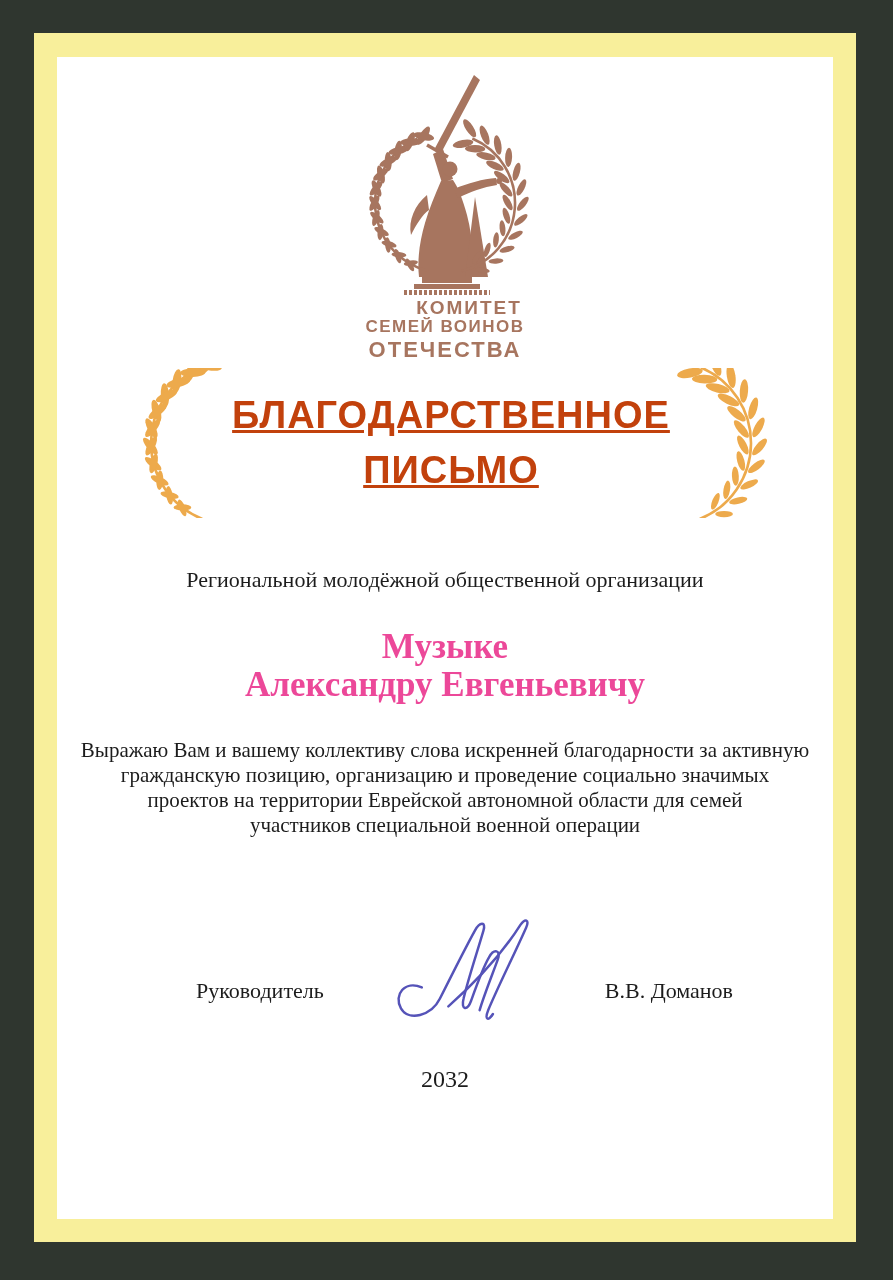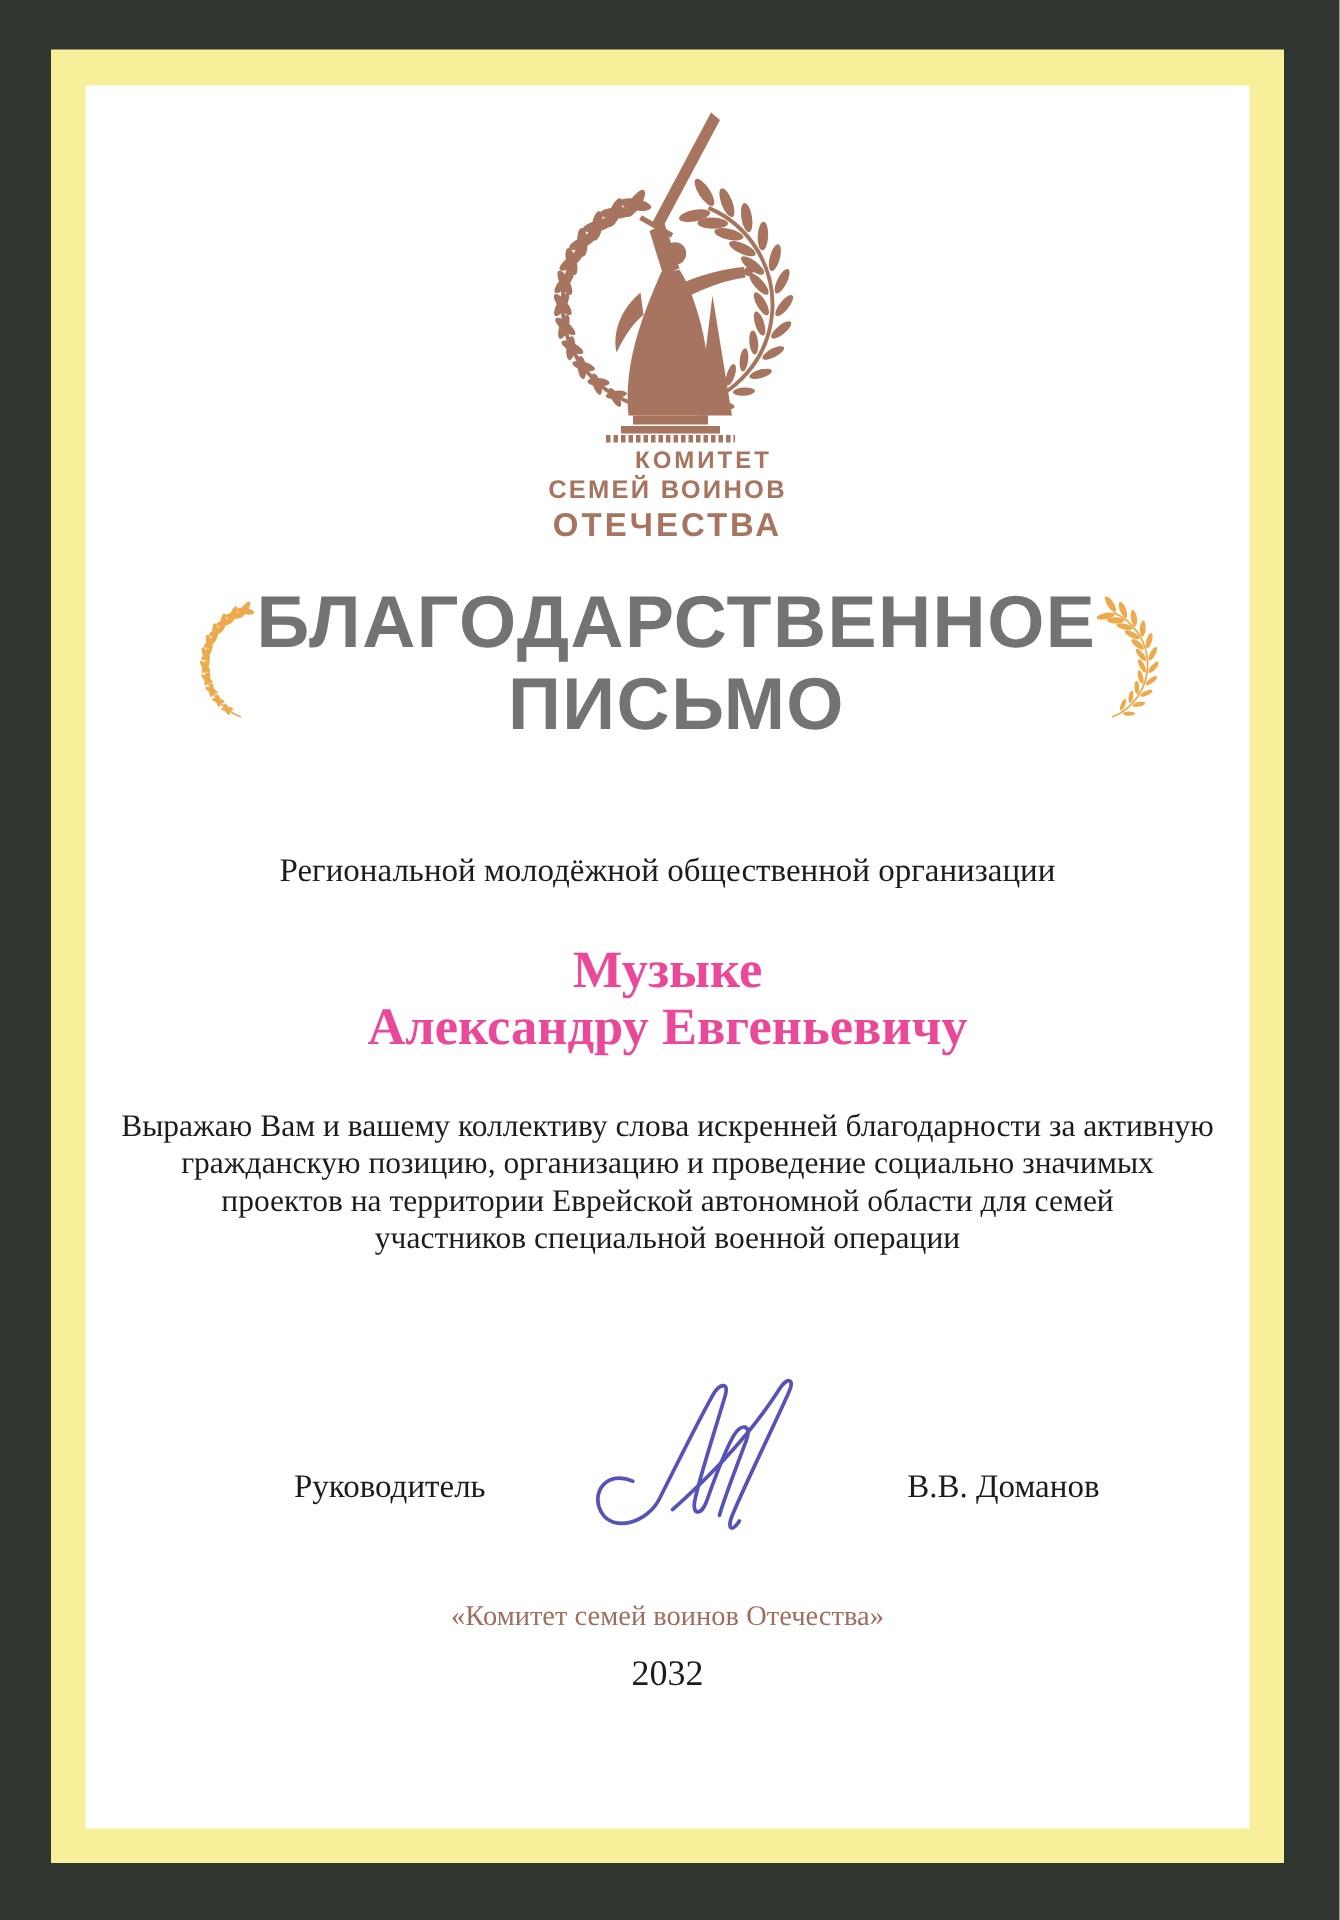--- a/index.html
+++ b/index.html
@@ -15,32 +15,32 @@
   }
   .sheet {
     position:absolute; left:23px; top:24px; right:23px; bottom:23px;
     background:#ffffff;
     text-align:center;
   }
   
   .emblem { margin-top:16px; }
   .emblem svg { display:block; margin:0 auto; }
   .emblem-text { margin-top:2px; color:#a7755f; font-family:"Liberation Sans", sans-serif; font-weight:bold; }
-  .emblem-line1 { font-size:16px; line-height:17px; letter-spacing:2px;margin-left:48px; }
+  .emblem-line1 { font-size:19px; line-height:17px; letter-spacing:2px;margin-left:48px; }
   .emblem-line2 { font-size:17px; line-height:21px; letter-spacing:1.5px; }
   .emblem-line3 { font-size:22px; line-height:25px; letter-spacing:2px; }
   
   .title-row {
     margin-top:6px; padding:0 56px 0 68px;
     display:flex; justify-content:space-between; align-items:center;
   }
   .title-block {
-    flex:1; color:#737373;
+    flex:1; color:#c2410c;
     font-family:"Liberation Sans", sans-serif; font-weight:bold;
-    font-size:49px; line-height:55px; letter-spacing:1px;
+    font-size:38px; line-height:55px; letter-spacing:1px;text-decoration:underline;
   }
   
   .org-text { margin-top:48px; font-size:22px; line-height:28px; color:#1c1c1c; }
   .recipient-name { margin-top:34px; font-size:35px; line-height:38px; font-weight:bold; color:#ec4899; }
   .body-text { margin-top:34px; font-size:21px; line-height:25px; color:#1c1c1c; }
   .body-text div { white-space:nowrap; }
   
   .sig-row {
     margin-top:64px; height:130px;
     display:flex; justify-content:space-between; align-items:flex-end;
@@ -219,18 +219,17 @@
       <svg class="sig-svg" width="158" height="128" viewBox="0 0 165 135">
         <g fill="none" stroke="#5553b8" stroke-width="2.6" stroke-linecap="round">
           <path d="M 38,88 C 20,80 8,96 16,110 C 24,124 48,118 57,100 C 68,78 84,46 94,28 C 99,19 106,18 103,28 C 96,52 86,82 82,100 C 79,112 86,113 90,102 C 95,88 102,68 109,56 C 114,47 122,48 118,59 C 111,78 103,98 99,112"></path>
           <path d="M 66,108 C 84,92 118,60 142,22 C 147,15 152,16 148,25 C 136,52 118,88 108,112 C 104,122 108,124 113,116"></path>
         </g>
       </svg>
       <div class="sig-label">В.В. Доманов</div>
     </div>
 
     <div class="footer-org">
-      <div>«Комитет семей воинов Отечества»</div>
     </div>
     <div class="year">2032</div>
 
   </div>
 </div>
 
 </body></html>

